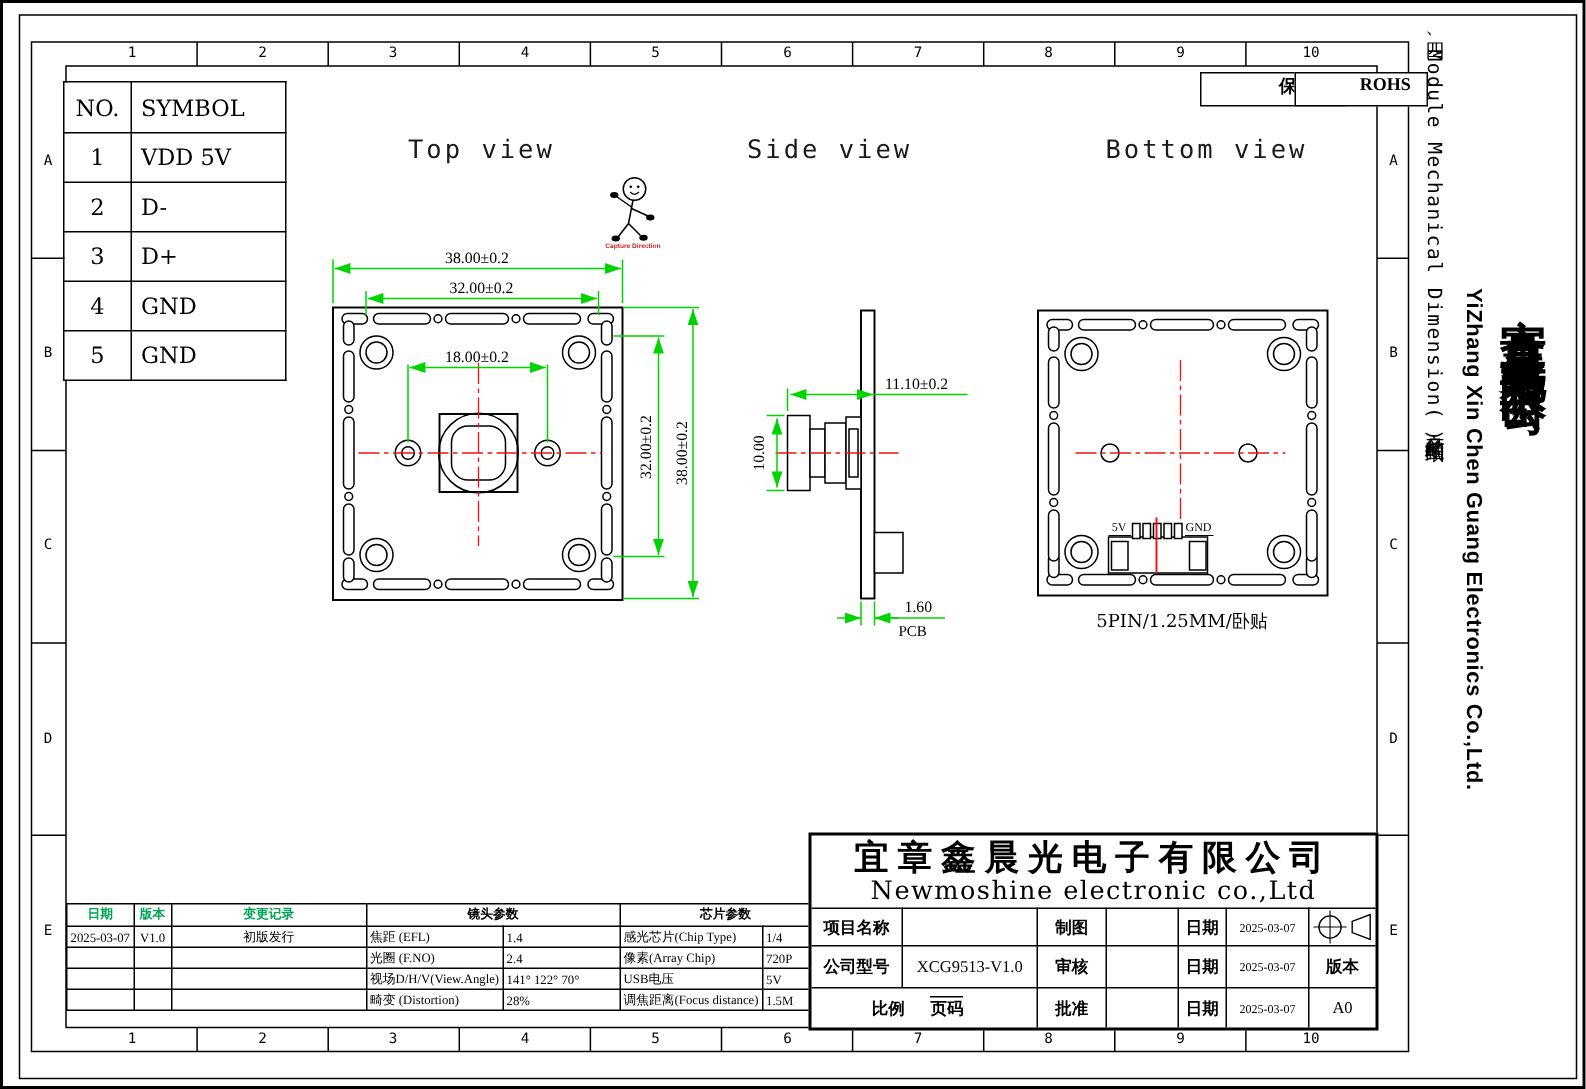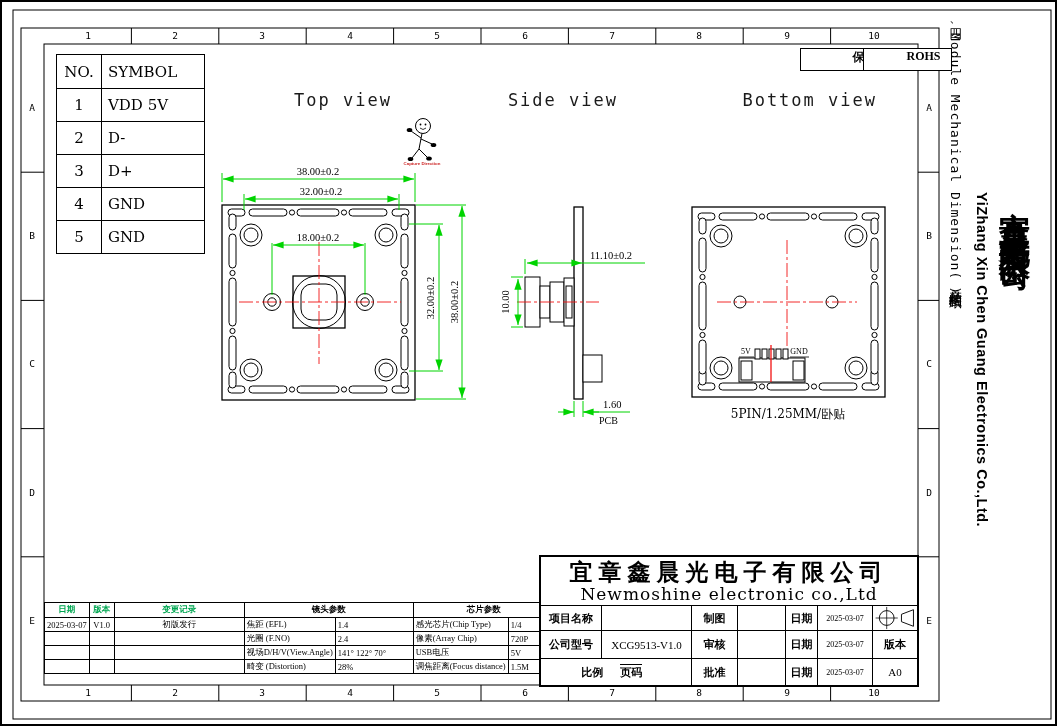--- a/index.html
+++ b/index.html
@@ -21,24 +21,24 @@
   .cap{font:12px "DejaVu Serif",serif;fill:#000;}
   .figtxt{font:700 4.4px "Liberation Sans",sans-serif;fill:#cc2222;}
 
   
   .gl{position:absolute;font:9.5px "DejaVu Sans Mono",monospace;text-align:center;
       width:40px;height:14px;line-height:14px;}
   .glr{width:20px;}
 
   
   .vtitle{position:absolute;font-family:"DejaVu Sans Mono",monospace;font-size:17px;
-          letter-spacing:2px;color:#1a1a1a;white-space:nowrap;text-align:right;}
-
-  
-  .pins{position:absolute;left:54px;top:52px;border-collapse:collapse;
+          letter-spacing:2px;color:#1a1a1a;white-space:nowrap;text-align:left;}
+
+  
+  .pins{position:absolute;left:40px;top:52px;border-collapse:collapse;
         font:500 15px "DejaVu Serif",serif;}
   .pins td{border:1.6px solid #000;padding:0 0 0 6px;height:32px;background:#fff;}
   .pins td.num{width:44px;text-align:center;padding:0;}
   .pins td.sym{width:96px;}
   .pins tr.hd td{height:33px;}
 
   
   .badge{position:absolute;top:46px;height:21px;line-height:21px;border:1.3px solid #000;
          text-align:center;font:700 12px "Liberation Serif",serif;background:#fff;padding-left:32px;}
 

